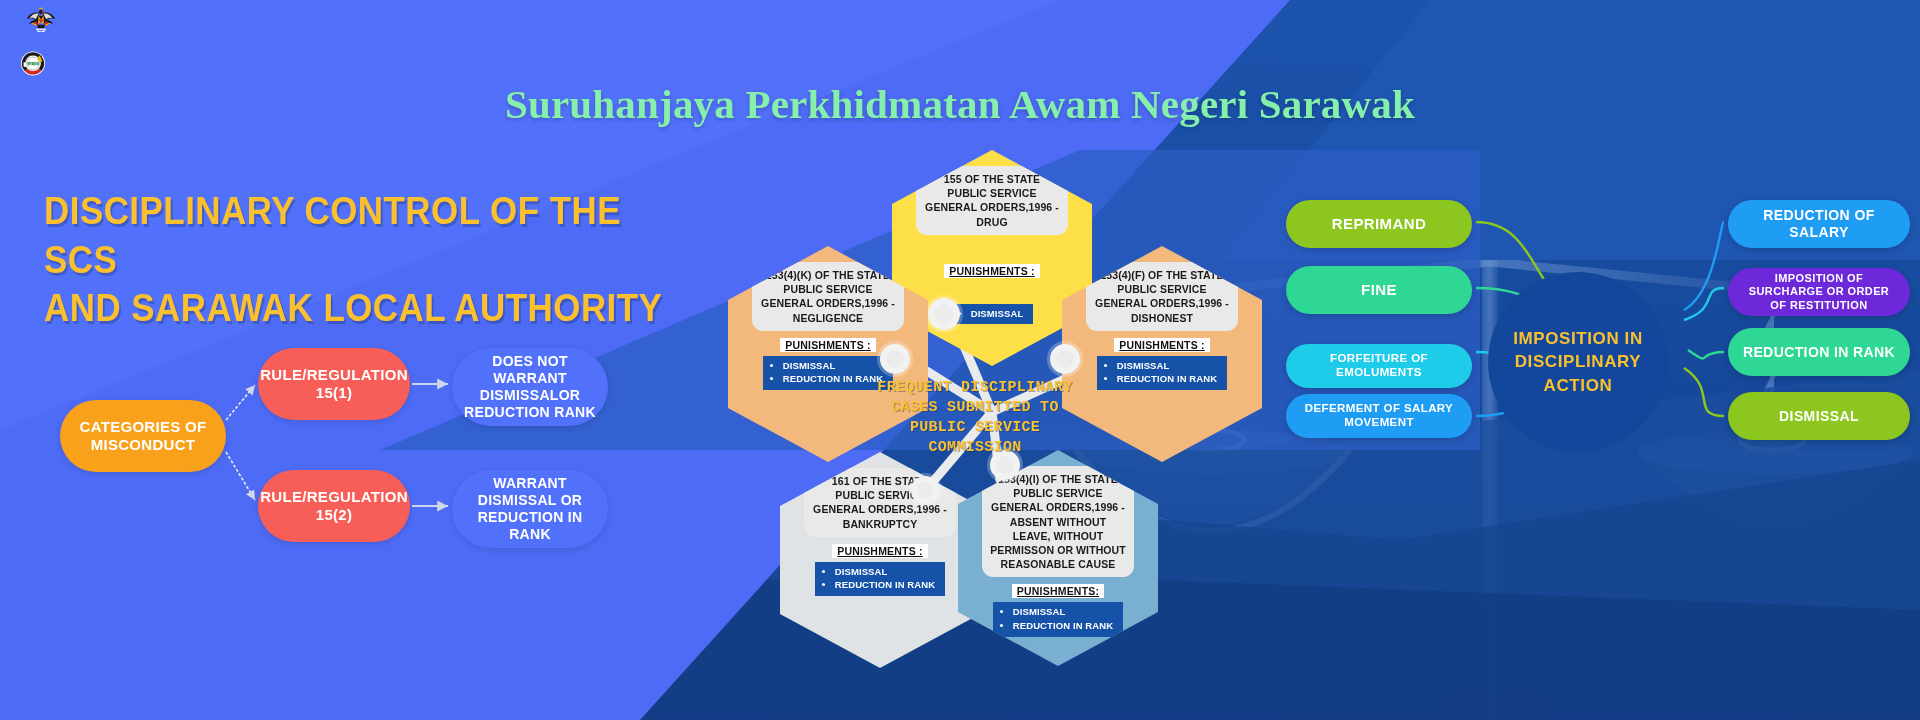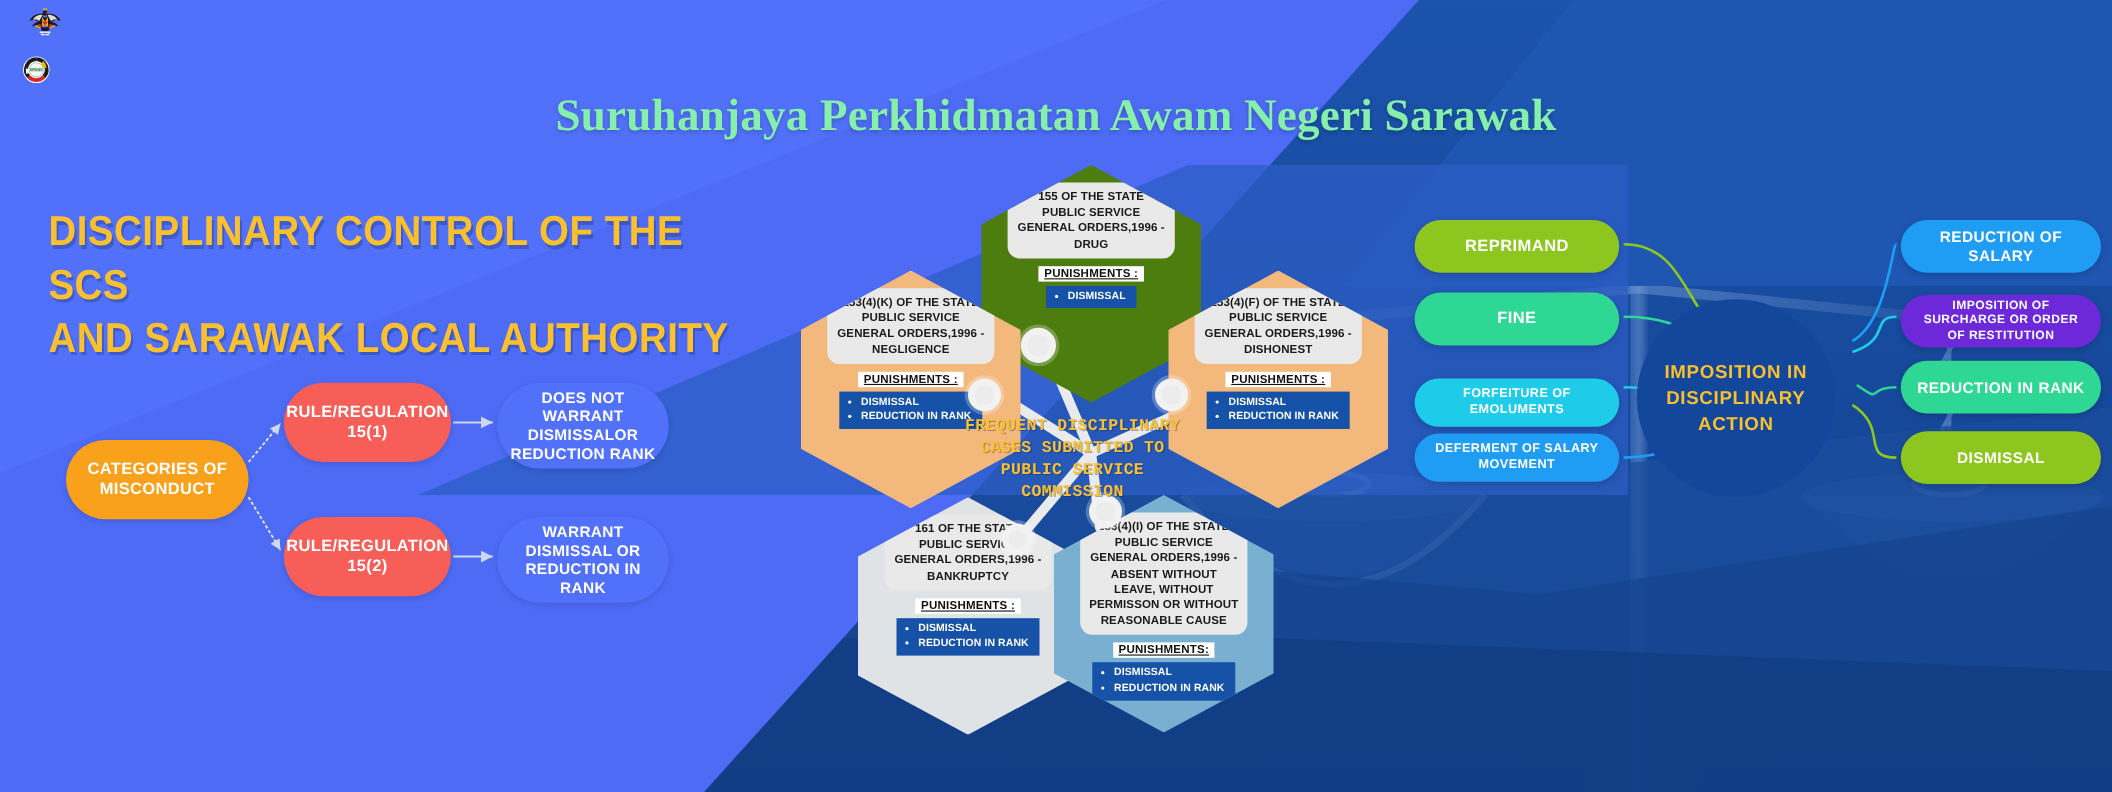--- a/index.html
+++ b/index.html
@@ -247,21 +247,21 @@
     <svg class="links" viewBox="0 0 560 560">
       <g stroke="#e8eaec" stroke-width="9" fill="none" stroke-linecap="round">
         <path d="M258 182 L292 262"></path>
         <path d="M292 262 L222 218"></path>
         <path d="M292 262 L226 340"></path>
         <path d="M292 262 L380 222"></path>
         <path d="M292 262 L300 330"></path>
       </g>
     </svg>
 
-    <div class="hex" style="left:192px; top:0px; background:#4d7c0f;">
+    <div class="hex" style="left:192px; top:0px; background:#fde047;gap:22px;">
       <div class="hex-label">155 OF THE STATE PUBLIC SERVICE GENERAL ORDERS,1996 - DRUG</div>
       <div class="pun-title">PUNISHMENTS :</div>
       <ul class="pun-list">
         <li>DISMISSAL</li>
       </ul>
     </div>
     <div class="hex-node-dot" style="left:228px; top:148px; width:32px; height:32px;"></div>
 
     <div class="hex" style="left:28px; top:96px; background:#f3b87c;">
       <div class="hex-label">153(4)(K) OF THE STATE PUBLIC SERVICE GENERAL ORDERS,1996 - NEGLIGENCE</div>

